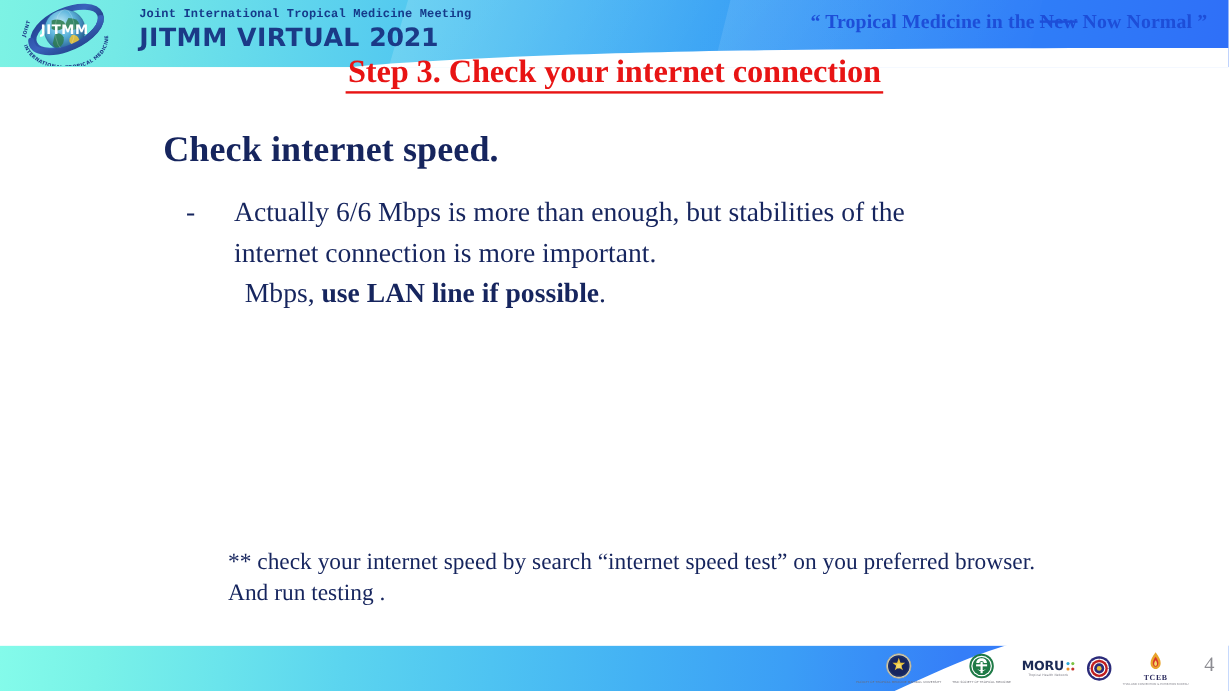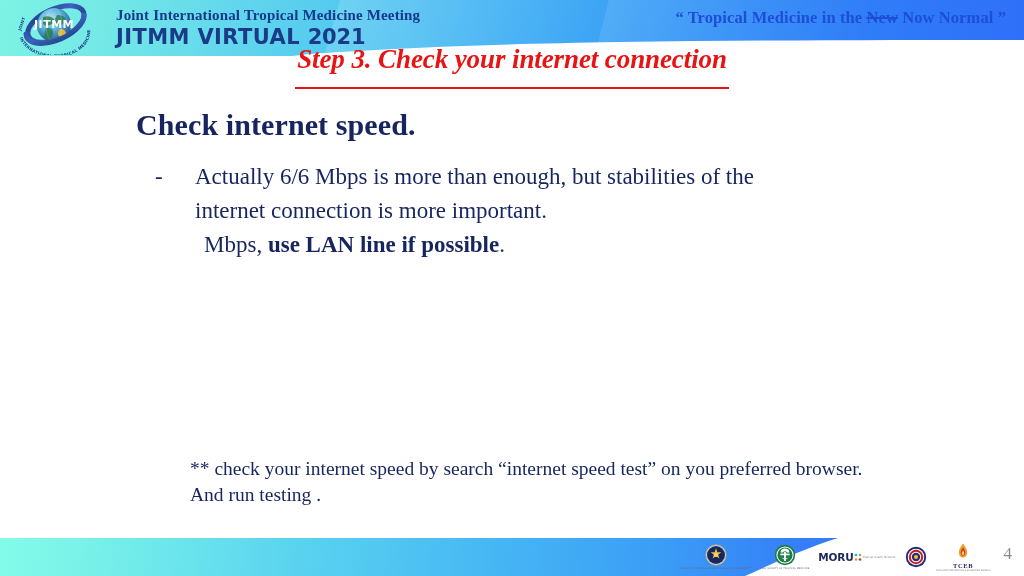--- a/index.html
+++ b/index.html
@@ -78,22 +78,22 @@
     width: 104px;
     height: 54px;
   }
 
   .brand-text {
     position: absolute;
     left: 116px;
     top: 7px;
   }
   .brand-line1 {
-    font-family: Liberation Serif, serif;
-    font-size: 15px;
+    font-family: Liberation Mono, monospace;
+    font-size: 10px;
     font-weight: 700;
     color: #153a8a;
     letter-spacing: 0.15px;
     white-space: nowrap;
   }
   .brand-line2 {
     font-family: "DejaVu Sans", sans-serif;
     font-size: 21px;
     font-weight: 700;
     color: #1b3a87;
@@ -128,24 +128,23 @@
     text-align: center;
     font-family: "Liberation Serif", serif;
     font-size: 27px;
     font-weight: 700;
     color: #e81414;
     letter-spacing: -0.1px;
   }
   .slide-title span {
     display: inline-block;
     border-bottom: 2.5px solid #e81414;
-    padding-bottom: 12px;
+    padding-bottom: 1px;
     padding-left: 2px;
     padding-right: 2px;
-    font-style: italic;
   }
 
   
   .heading-1 {
     position: absolute;
     left: 136px;
     top: 108px;
     font-family: "Liberation Serif", serif;
     font-size: 30px;
     color: #16255e;
@@ -256,20 +255,21 @@
   }
   .page-num {
     font-family: "Liberation Serif", serif;
     font-size: 17px;
     color: #8c8c92;
     margin-left: 4px;
     margin-bottom: 6px;
   }
   .moru-wrap {
     display: flex;
+    flex-direction: column;
     align-items: center;
   }
   .moru-word {
     font-family: "DejaVu Sans", sans-serif;
     font-size: 10.5px;
     font-weight: 700;
     color: #1b2a55;
     letter-spacing: -0.2px;
     line-height: 11px;
   }

